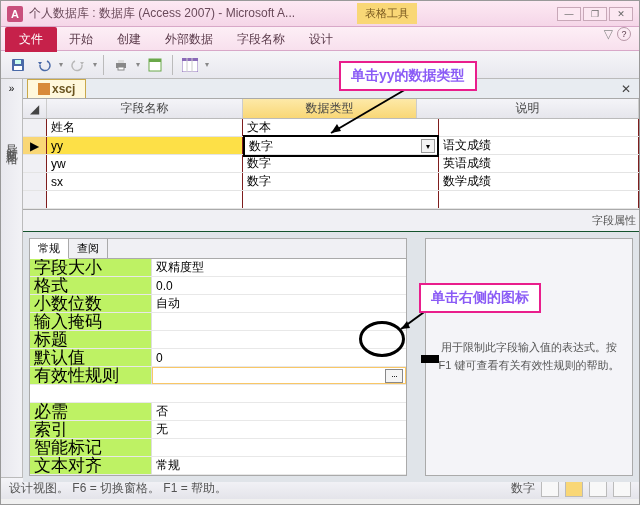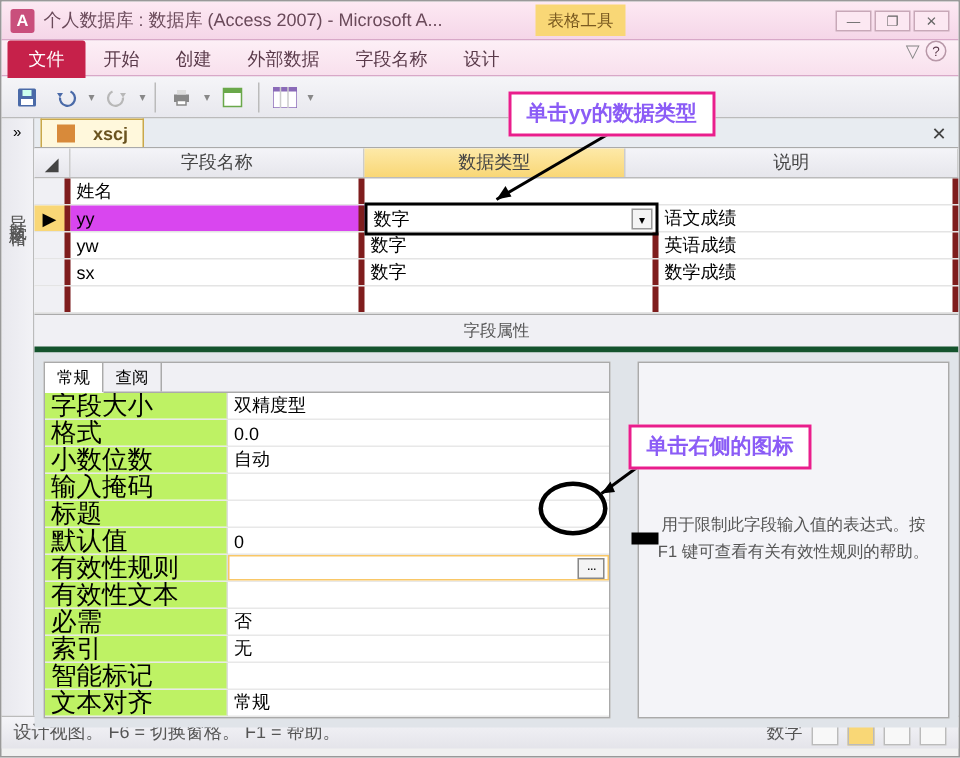--- a/index.html
+++ b/index.html
@@ -17,37 +17,37 @@
 .help-ic{width:14px;height:14px;border:1px solid #b898a8;border-radius:7px;font-size:9px;display:flex;align-items:center;justify-content:center;color:#5a3a4a}
 .qat{height:28px;background:linear-gradient(#f5f5f8,#e8e8ee);border-bottom:1px solid #bbb;display:flex;align-items:center;padding:0 6px;gap:4px}
 .qbtn{width:22px;height:22px;display:flex;align-items:center;justify-content:center;border:1px solid transparent;border-radius:2px;cursor:pointer}
 .qsep{width:1px;height:20px;background:#bbb;margin:0 2px}
 .body-area{display:flex;height:398px}
 .nav-collapse{width:22px;background:linear-gradient(90deg,#e8e8ee,#f2f2f6);border-right:1px solid #bbb;display:flex;flex-direction:column;align-items:center;padding-top:4px}
 .nav-expand{font-size:10px;cursor:pointer;margin-bottom:40px}
 .nav-vtext{writing-mode:vertical-rl;color:#555;font-size:12px;letter-spacing:3px}
 .main{flex:1;background:#e8ecf1;display:flex;flex-direction:column;position:relative}
 .obj-tab{height:22px;display:flex;align-items:center;padding-left:4px;border-bottom:1px solid #aaa}
-.obj-tab-item{background:#fff8dc;border:1px solid #c9a84a;border-bottom:none;padding:2px 10px;display:flex;align-items:center;gap:12px;font-weight:bold;color:#6a5420}
+.obj-tab-item{background:#fff8dc;border:1px solid #c9a84a;border-bottom:none;padding:2px 10px;display:flex;align-items:center;gap:2px;font-weight:bold;color:#6a5420}
 .tab-ic{width:12px;height:12px;background:#d88a3a}
 .obj-close{margin-left:auto;padding:0 8px;cursor:pointer;color:#444}
 .grid-area{background:#fff;border-bottom:1px solid #aaa}
 .ghead{display:flex;background:linear-gradient(#f4f4f8,#e6e6ec);height:20px;border-bottom:1px solid #bbb}
 .gh{border-right:1px solid #ccc;display:flex;align-items:center;justify-content:center;color:#444}
 .gh0{width:24px}.gh1{width:196px}.gh2{width:174px}.gh3{flex:1}
 .gh2{background:linear-gradient(#fde9a8,#f9d776)}
 .grow{display:flex;height:18px;border-bottom:1px solid #e4e4e4}
-.gc{border-right:4px solid #7f1d1d;padding:0 4px;display:flex;align-items:center}
+.gc{border-right:1px solid #7f1d1d;padding:0 4px;display:flex;align-items:center}
 .gc0{width:24px;background:#f0f0f4;justify-content:center}
 .gc1{width:196px}.gc2{width:196px}.gc3{flex:1}
 .grow.sel .gc0{background:#f9d776}
-.grow.sel .gc1{background:#d946ef}
+.grow.sel .gc1{background:#fde047}
 .dtype-cell{position:relative;border:2.5px solid #000;height:22px;margin:-2px 0}
 .dd-btn{position:absolute;right:2px;top:2px;width:14px;height:14px;background:#f4f4f4;border:1px solid #999;font-size:8px;display:flex;align-items:center;justify-content:center}
-.fprops-label{text-align:center;padding:3px;color:#555;background:#f0f0f4;border-bottom:4px solid #14532d;font-size:11px}
+.fprops-label{text-align:right;padding:3px;color:#555;background:#f0f0f4;border-bottom:1px solid #14532d;font-size:11px}
 .props-area{flex:1;display:flex;background:#e0e4e9;padding:6px;gap:18px}
 .props-left{width:378px;background:#fff;border:1px solid #aaa;display:flex;flex-direction:column}
 .prop-tabs{height:20px;display:flex;background:#f0f0f4;border-bottom:1px solid #aaa}
 .ptab{padding:2px 8px;border-right:1px solid #aaa;cursor:pointer;font-size:11px}
 .ptab.active{background:#fff;border-bottom:1px solid #fff;margin-bottom:-1px}
 .prop-grid{flex:1;overflow:hidden}
 .prow{display:flex;height:18px;border-bottom:1px solid #e8e8e8}
 .plabel{width:122px;padding:0 4px;border-right:1px solid #ddd;display:flex;align-items:center;background:#bef264;font-size:17px}
 .pval{flex:1;padding:0 4px;display:flex;align-items:center;position:relative;font-size:11px}
 .prow.active .pval{background:#fff;border:1px solid #f9c766}
@@ -155,20 +155,21 @@
       <div class="ghead">
         <div class="gh gh0">◢</div>
         <div class="gh gh1">字段名称</div>
         <div class="gh gh2">数据类型</div>
         <div class="gh gh3">说明</div>
       </div>
       <div id="grid-rows">
           <div class="grow">
             <div class="gc gc0"></div>
             <div class="gc gc1">姓名</div>
+            <div class="gc gc2">文本</div>
             <div class="gc gc3"></div>
           </div>
           <div class="grow sel">
             <div class="gc gc0">▶</div>
             <div class="gc gc1">yy</div>
             <div class="gc gc2 dtype-cell">
               <span>数字</span>
               <div class="dd-btn">▾</div>
             </div>
             <div class="gc gc3">语文成绩</div>
@@ -239,21 +240,20 @@
               </div>
             </div>
             <div class="prow active">
               <div class="plabel">有效性规则</div>
               <div class="pval">
                 <span></span>
                 <div class="builder-btn">···</div>
               </div>
             </div>
             <div class="prow">
-              <div class="plabel">有效性文本</div>
               <div class="pval">
                 <span></span>
               </div>
             </div>
             <div class="prow">
               <div class="plabel">必需</div>
               <div class="pval">
                 <span>否</span>
               </div>
             </div>

